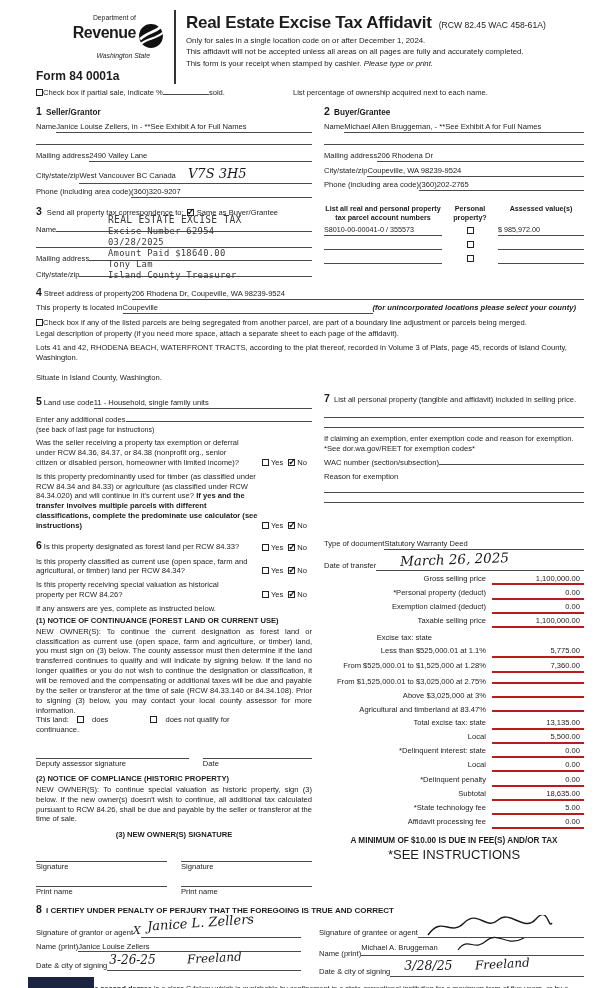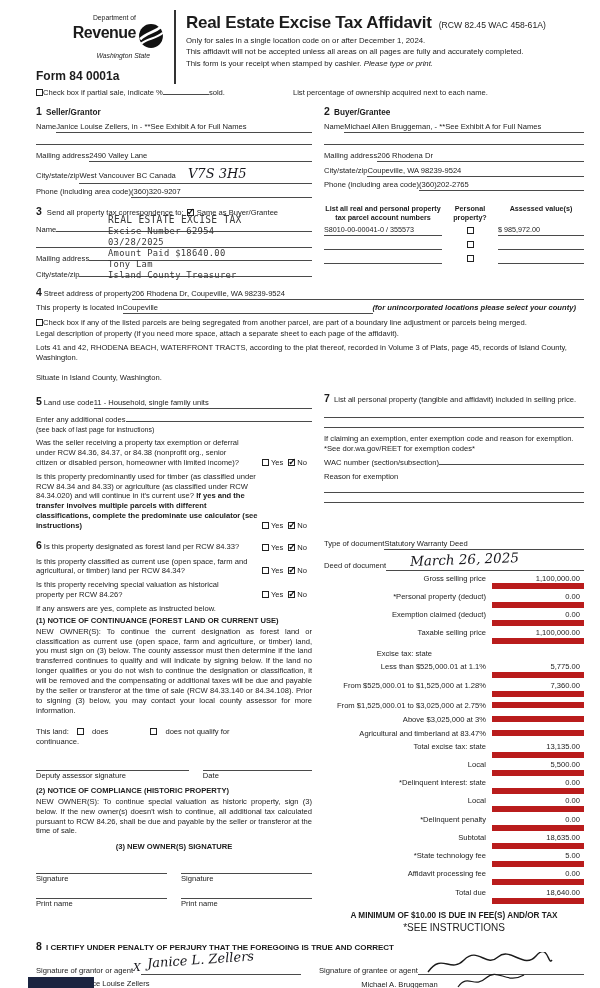--- a/index.html
+++ b/index.html
@@ -42,21 +42,21 @@
   .stamp div:first-child{font-size:9.6px}
   
   .ptable{display:grid;grid-template-columns:1fr 44px 86px;column-gap:6px;font-size:7.2px}
   .phead{font-weight:bold;text-align:center;line-height:1.2}
   .pcell{display:flex;align-items:flex-end;min-height:14px}
   .pcell .u{width:100%;padding-bottom:1px}
   .pcb{justify-content:center;align-items:center}
   
   .trow{display:flex;align-items:baseline;margin-top:2.4px}
   .tlab{flex:1;text-align:right;padding-right:6px}
-  .tval{width:92px;text-align:right;border-bottom:6px solid #b91c1c;padding:0 4px 0 0;min-height:9px}
+  .tval{width:92px;text-align:right;border-bottom:2px solid #b91c1c;padding:0 4px 0 0;min-height:9px}
   .trow.hdr .tval{border-bottom:none}
   
   .hand{font-family:"DejaVu Serif",serif;font-style:italic;color:#17171c}
   .sigbox{position:relative;height:14px}
   .scrawl{position:absolute;left:6px;top:-9px}
   
   .sigcols{display:grid;grid-template-columns:1fr 1fr;column-gap:18px;margin-top:2px}
   .notice-body{text-align:justify;margin-top:1px}
   .center{text-align:center}
   .smallnote{font-size:7px}
@@ -304,21 +304,21 @@
         <span class="qtext">Is this property classified as current use (open space, farm and agricultural, or timber) land per RCW 84.34?</span>
         <span class="yn"><span class="cb"></span><span class="cbl">Yes</span><span class="cb checked"></span><span class="cbl">No</span></span>
       </div>
       <div class="qrow">
         <span class="qtext">Is this property receiving special valuation as historical property per RCW 84.26?</span>
         <span class="yn"><span class="cb"></span><span class="cbl">Yes</span><span class="cb checked"></span><span class="cbl">No</span></span>
       </div>
       <div style="margin-top:4px">If any answers are yes, complete as instructed below.</div>
       <div class="b" style="margin-top:2px">(1) NOTICE OF CONTINUANCE (FOREST LAND OR CURRENT USE)</div>
       <div class="notice-body">NEW OWNER(S): To continue the current designation as forest land or classification as current use (open space, farm and agriculture, or timber) land, you must sign on (3) below. The county assessor must then determine if the land transferred continues to qualify and will indicate by signing below. If the land no longer qualifies or you do not wish to continue the designation or classification, it will be removed and the compensating or additional taxes will be due and payable by the seller or transferor at the time of sale (RCW 84.33.140 or 84.34.108). Prior to signing (3) below, you may contact your local county assessor for more information.</div>
-      <div class="fl" style="margin-top:12px;gap:8px">
+      <div class="fl" style="margin-top:0;gap:8px">
         <span>This land:</span>
         <span class="cb"></span>
         <span>does</span>
         <span style="width:26px"></span>
         <span class="cb"></span>
         <span>does not qualify for</span>
       </div>
       <div>continuance.</div>
       <div style="display:grid;grid-template-columns:1.4fr 1fr;column-gap:14px;margin-top:14px">
         <div>
@@ -352,21 +352,21 @@
           </div>
       </div>
     </div>
 
     <div>
       <div class="fl" style="margin-top:0">
           <span>Type of document</span>
         <span class="grow u">Statutory Warranty Deed</span>
         </div>
       <div class="fl" style="height:18px;align-items:flex-end">
-          <span>Deed of document</span>
+          <span>Date of transfer</span>
         <span class="grow u" style="position:relative;height:16px">
           <span class="hand" style="position:absolute;left:24px;top:-4px;font-size:13.5px;transform:rotate(-2deg)">March 26, 2025</span>
         </span>
         </div>
 
       <div class="trow">
           <span class="tlab">Gross selling price</span>
           <span class="tval">1,100,000.00</span>
         </div>
       <div class="trow">
@@ -430,27 +430,23 @@
           <span class="tval">18,635.00</span>
         </div>
       <div class="trow">
           <span class="tlab">*State technology fee</span>
           <span class="tval">5.00</span>
         </div>
       <div class="trow">
           <span class="tlab">Affidavit processing fee</span>
           <span class="tval">0.00</span>
         </div>
-      <div class="trow">
-          <span class="tlab">Total due</span>
-          <span class="tval">18,640.00</span>
-        </div>
 
       <div class="b center" style="margin-top:7px;font-size:8.2px">A MINIMUM OF $10.00 IS DUE IN FEE(S) AND/OR TAX</div>
-      <div class="center" style="font-size:10px">*SEE INSTRUCTIONS</div>
+      <div class="center" style="font-size:13px">*SEE INSTRUCTIONS</div>
     </div>
   </div>
 
   <div style="margin-top:6px">
     <div><span class="secno">8</span>
       <span class="b" style="font-size:8px">I CERTIFY UNDER PENALTY OF PERJURY THAT THE FOREGOING IS TRUE AND CORRECT</span></div>
     <div class="sigcols">
       <div>
         <div class="fl" style="align-items:flex-end;height:16px">
           <span>Signature of grantor or agent</span>

